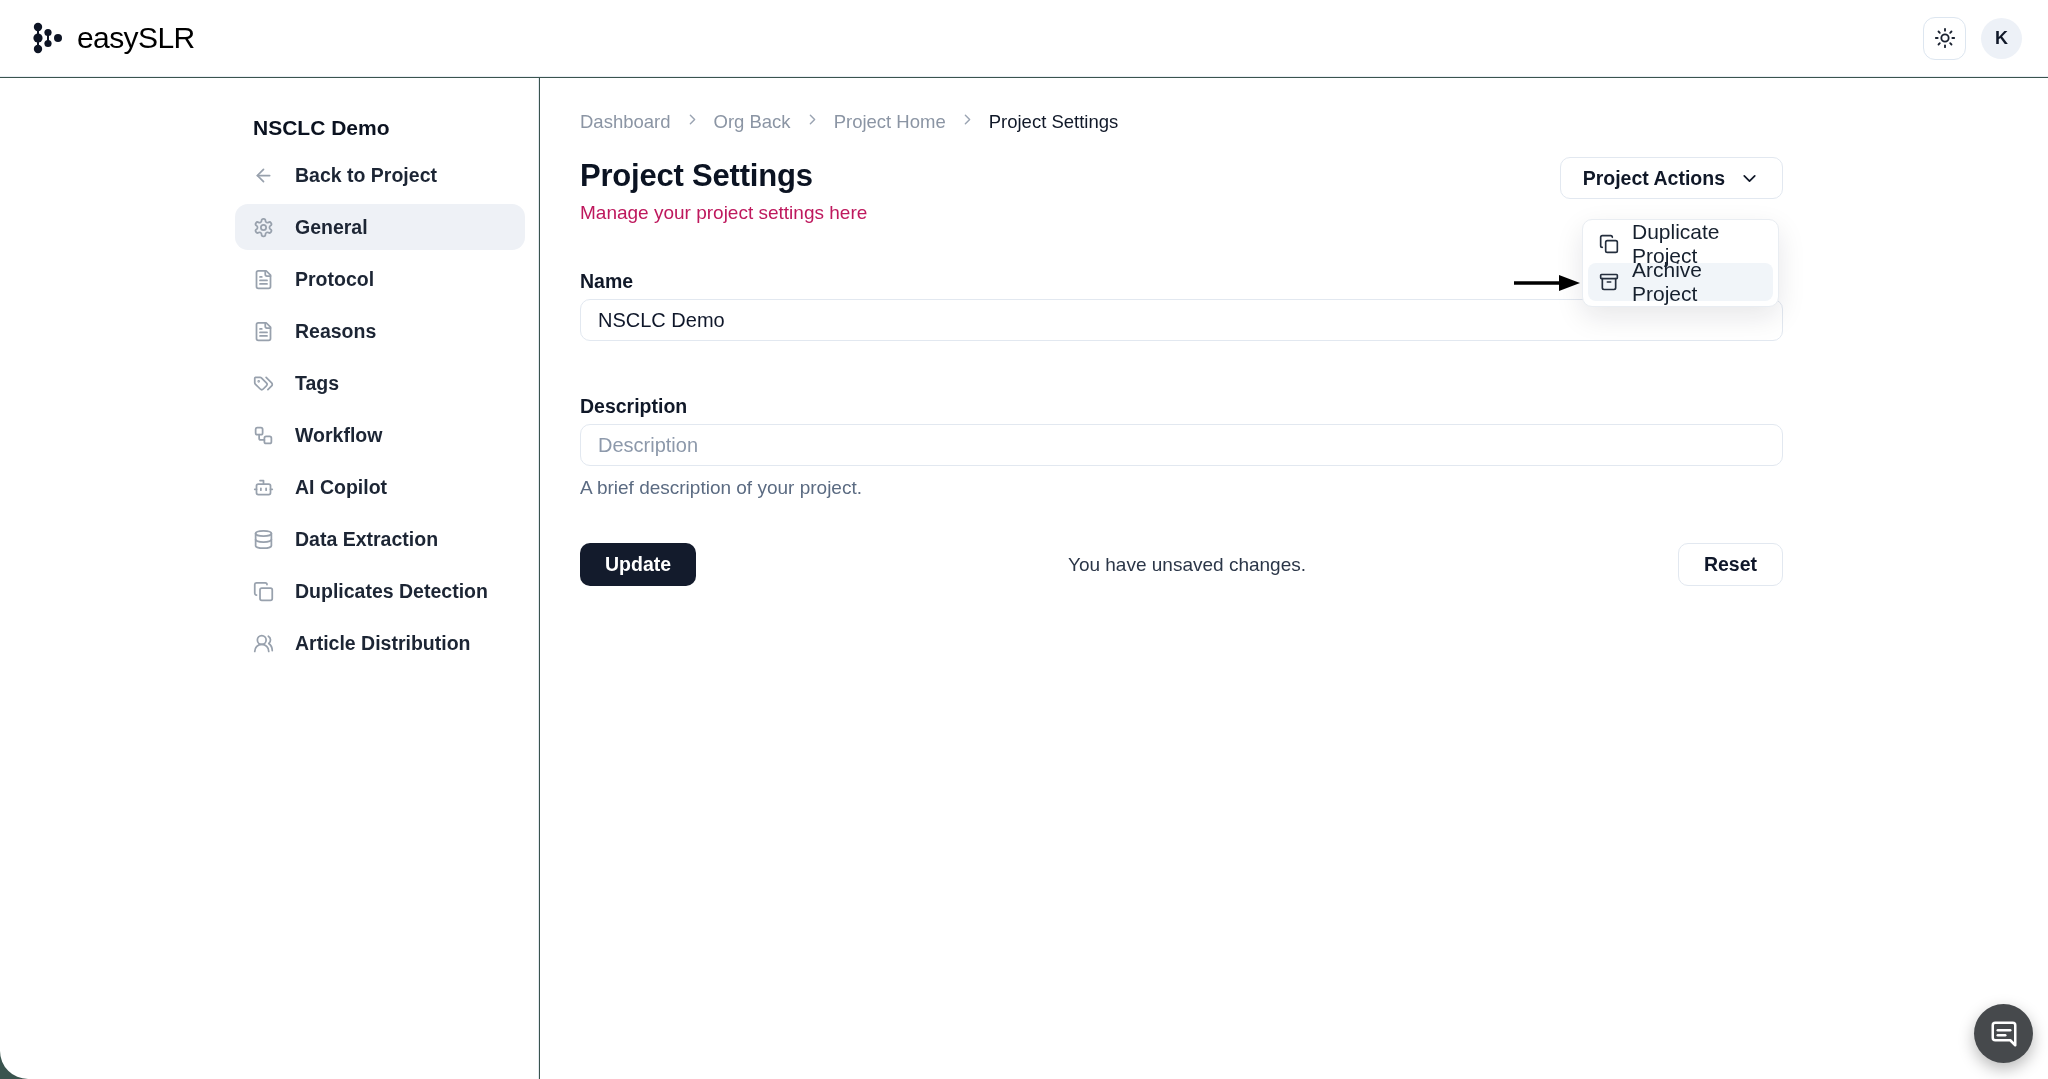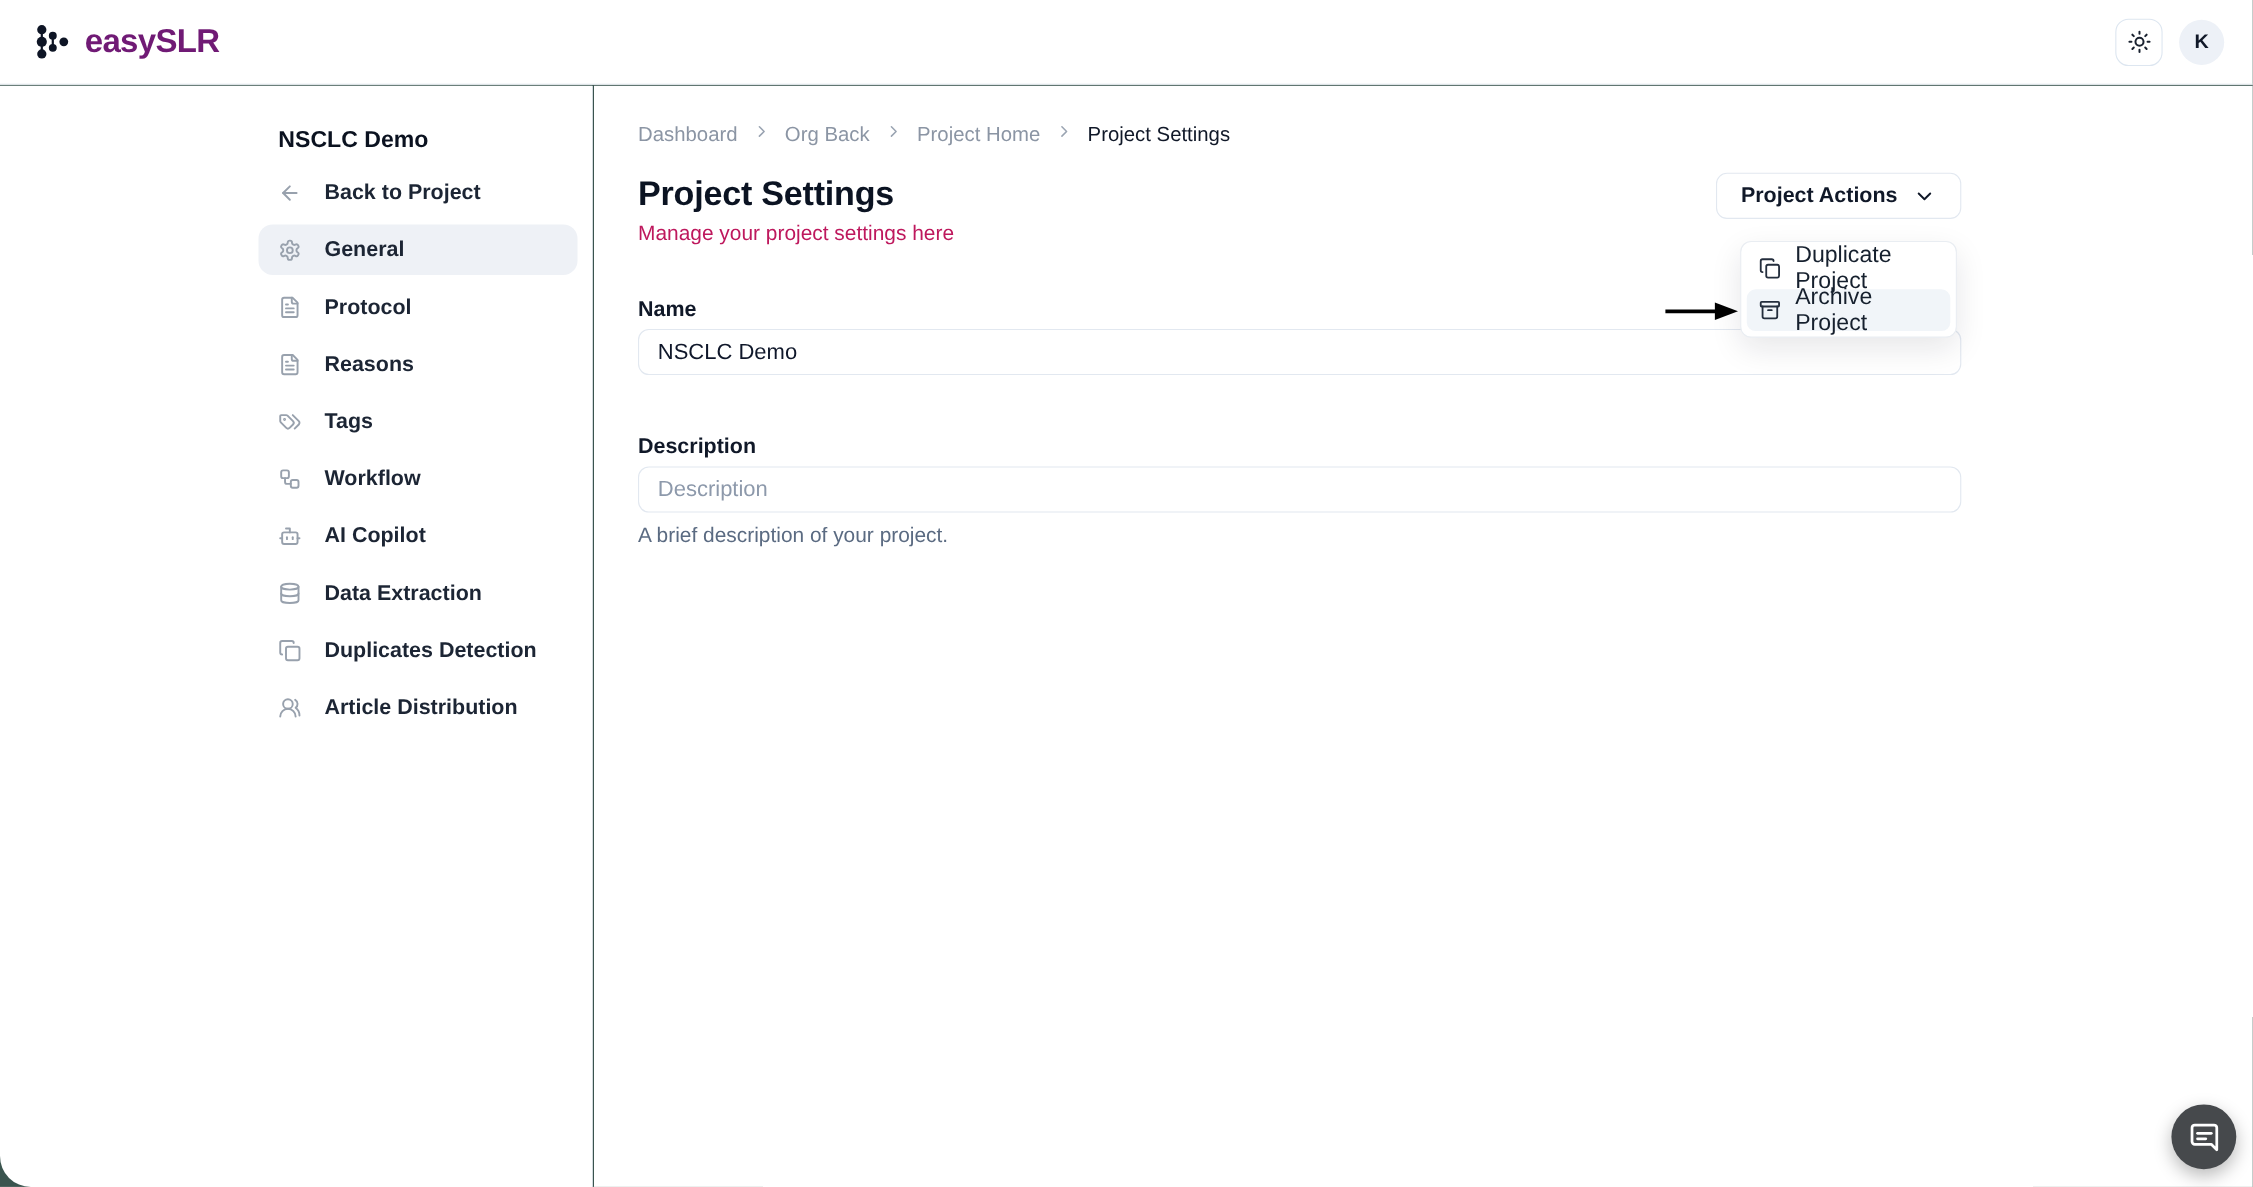--- a/index.html
+++ b/index.html
@@ -13,21 +13,21 @@
   svg { display:block; }
 
   
   .topbar {
     position:absolute; top:0; left:0; right:0; height:77px;
     background:#ffffff; border-bottom:1px solid #e8edf3;
     display:flex; align-items:center; justify-content:space-between;
     padding:0 26px 0 29px; z-index:6;
   }
   .logo { display:flex; align-items:center; gap:10px; cursor:pointer; }
-  .logo-text { font-size:30px; font-weight:700; letter-spacing:-0.6px; color:#701a75; }
+  .logo-text { font-size:30px; font-weight:400; letter-spacing:-0.6px; color:#000000; }
   .topbar-right { display:flex; align-items:center; gap:15px; }
   .theme-btn {
     width:43px; height:43px; border:1px solid #dde6f0; border-radius:12px;
     background:#fff; display:flex; align-items:center; justify-content:center; cursor:pointer;
     color:#1a2230;
   }
   .avatar {
     width:41px; height:41px; border-radius:50%; background:#edf1f7;
     display:flex; align-items:center; justify-content:center;
     font-size:18px; font-weight:700; color:#101828; cursor:pointer;
@@ -295,20 +295,25 @@
     <h1 class="page-title">Project Settings</h1>
     <div class="page-sub">Manage your project settings here</div>
 
     <div class="field-label">Name</div>
     <input class="text-input" type="text" value="NSCLC Demo" style="">
 
     <div class="field-label gap-lg">Description</div>
     <input class="text-input" type="text" placeholder="Description" style="">
     <div class="field-help">A brief description of your project.</div>
 
+    <div class="actions-row">
+      <button class="btn btn-dark">Update</button>
+      <span class="unsaved">You have unsaved changes.</span>
+      <button class="btn btn-light">Reset</button>
+    </div>
 
     <button class="proj-actions-btn">
       <span>Project Actions</span>
       <span>
         <svg width="21" height="21" viewBox="0 0 24 24" fill="none" stroke="#101828" stroke-width="2" stroke-linecap="round" stroke-linejoin="round">
             <path d="m6 9 6 6 6-6"></path>
           </svg>
       </span>
     </button>
 

